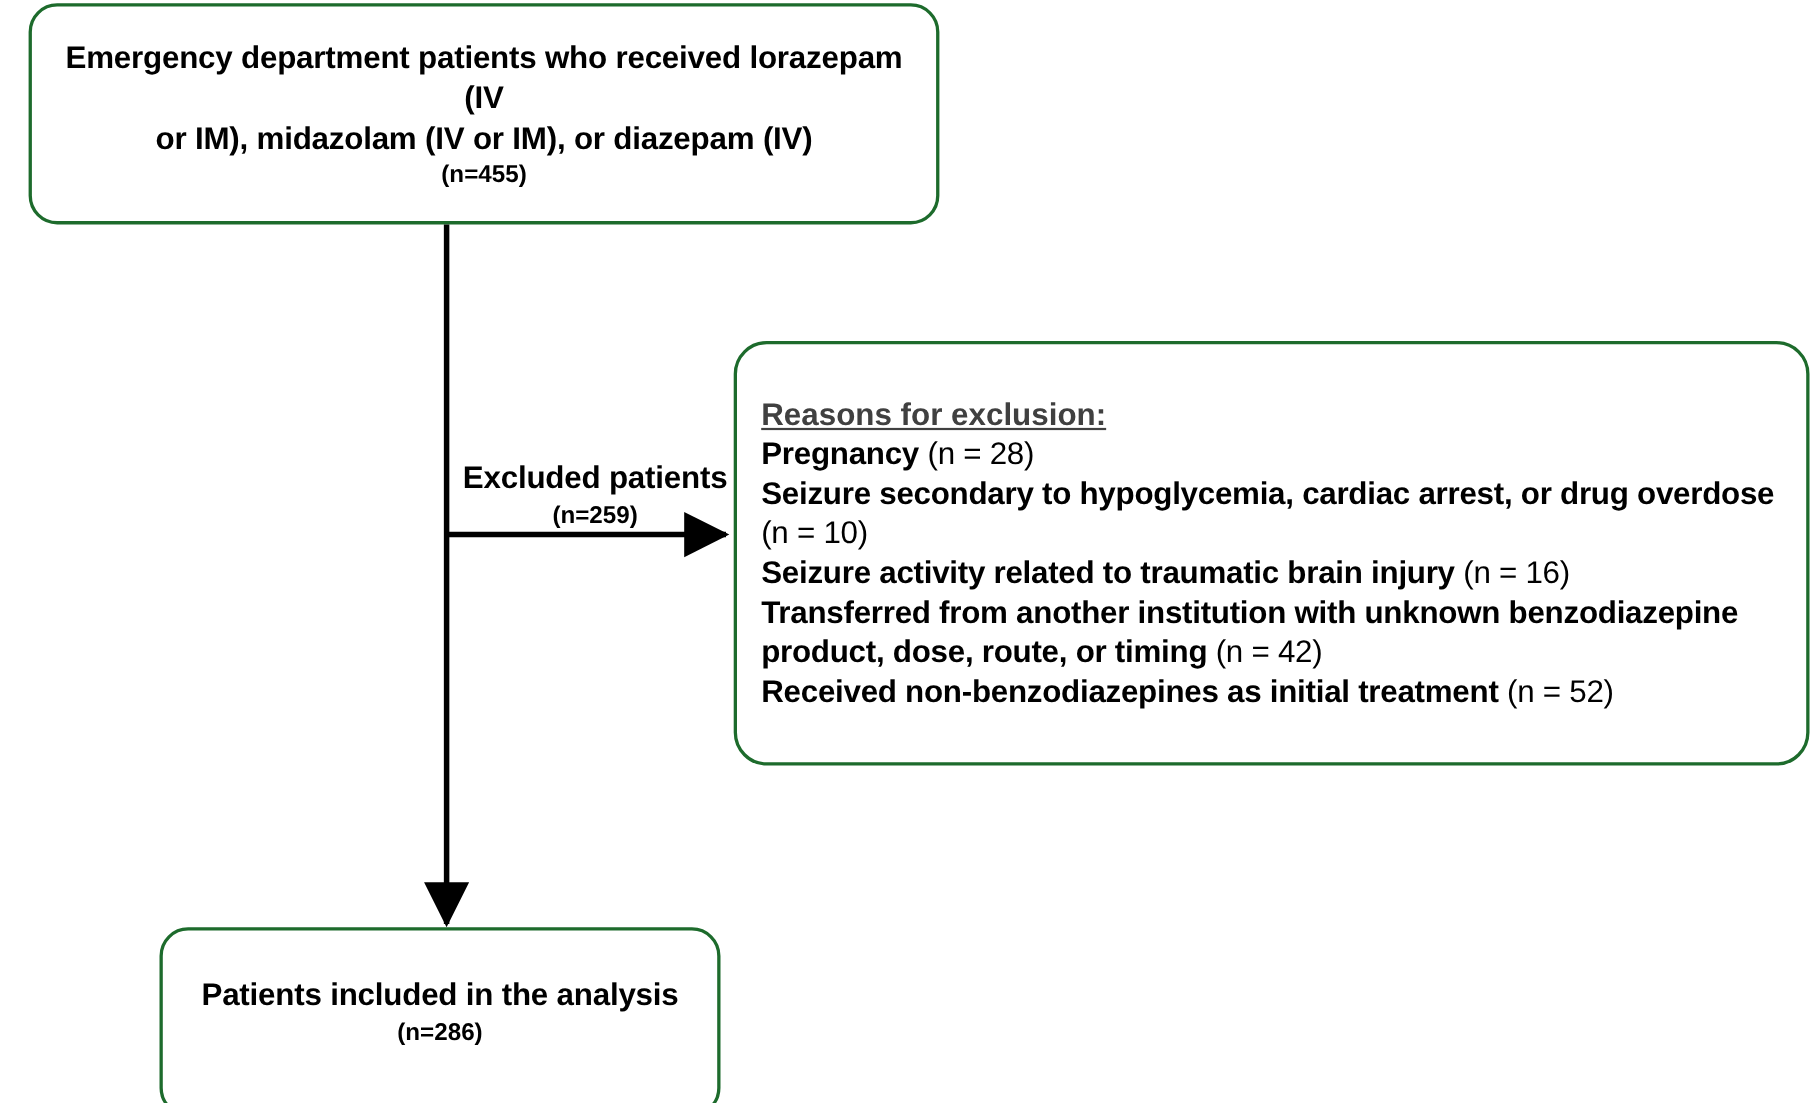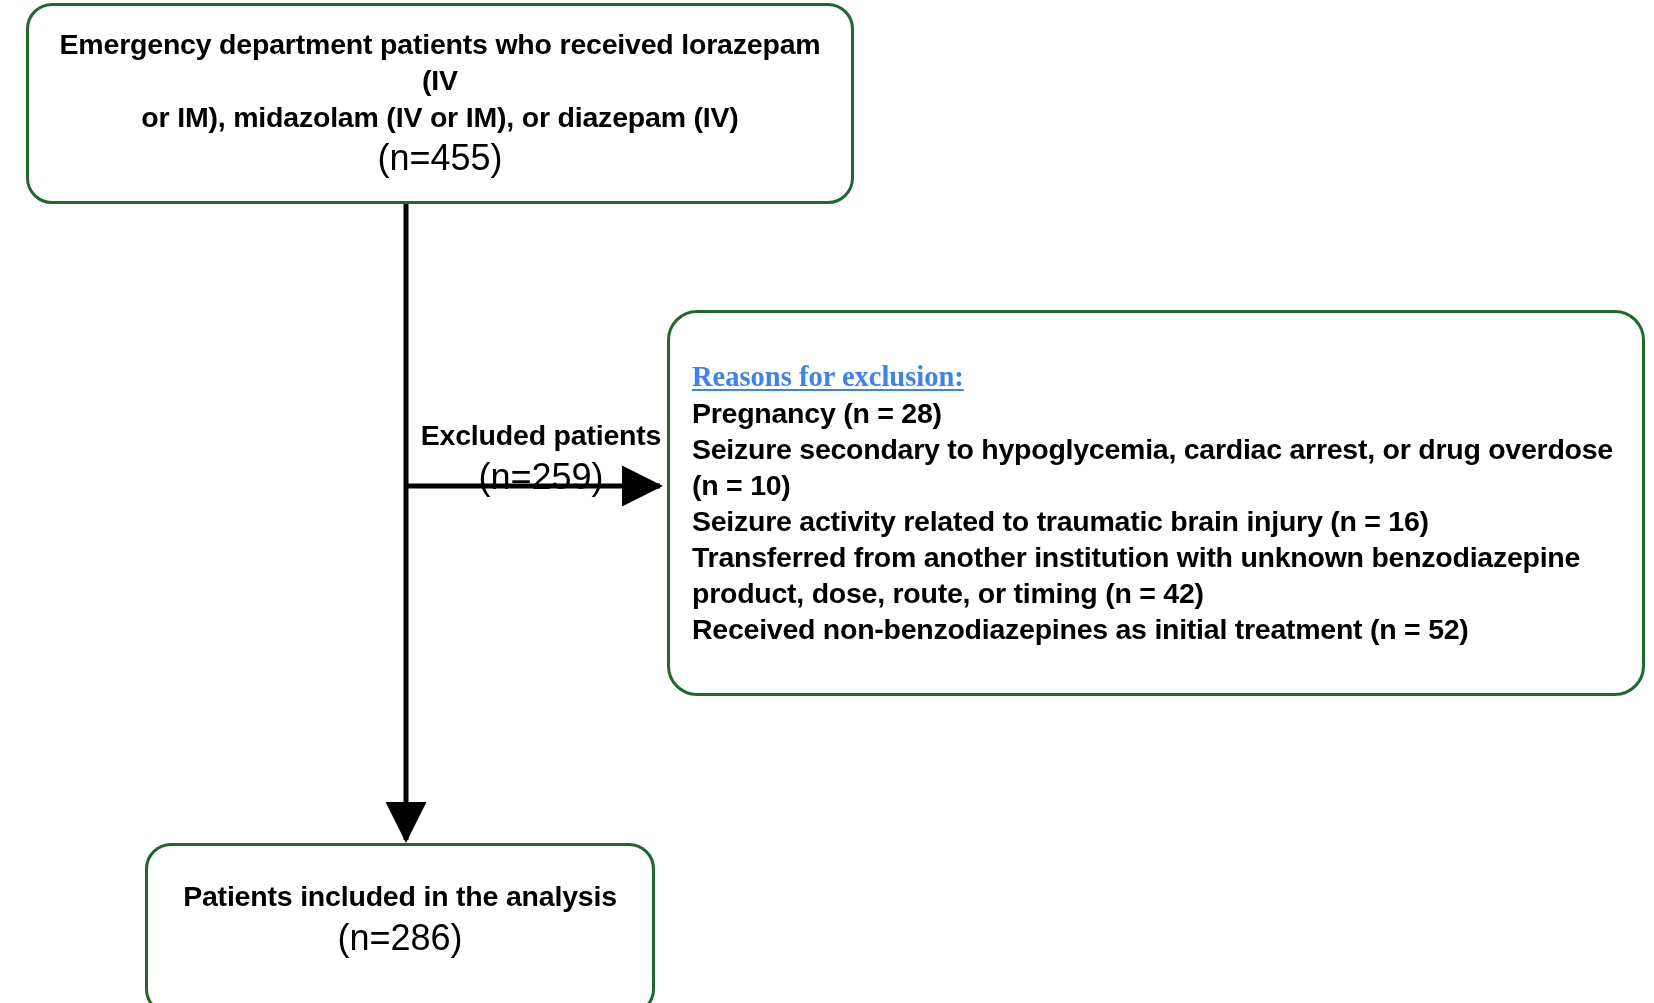--- a/index.html
+++ b/index.html
@@ -41,22 +41,22 @@
     line-height: 1.28;
     padding: 0 14px;
   }
   .t-bold {
     font-weight: bold;
     font-size: 28.5px;
     color: #000000;
     letter-spacing: -0.2px;
   }
   .t-plain {
-    font-weight: normal;
-    font-size: 36px;
+    font-weight: bold;
+    font-size: 22px;
     color: #000000;
   }
 
   
   #node-exclusion {
     left: 667px;
     top: 310px;
     width: 978px;
     height: 386px;
     border-radius: 30px;
@@ -64,33 +64,32 @@
     align-items: center;
   }
   #node-exclusion .node-text {
     padding: 0 20px 0 22px;
     line-height: 1.265;
     width: 100%;
   }
   .excl-heading {
     font-weight: bold;
     font-size: 28.5px;
-    color: #3b82f6;
+    color: #404040;
     text-decoration: underline;
     text-underline-offset: 3px;
     display: inline-block;
-    font-family: Liberation Serif, serif;
   }
   .excl-line {
     font-size: 28.5px;
     color: #000000;
     letter-spacing: -0.25px;
   }
   .excl-line .r-label { font-weight: bold; }
-  .excl-line .r-count { font-weight: bold; }
+  .excl-line .r-count { font-weight: normal; }
 
   
   #node-included {
     left: 145px;
     top: 843px;
     width: 510px;
     height: 172px;
     border-radius: 26px;
     display: flex;
     align-items: center;

